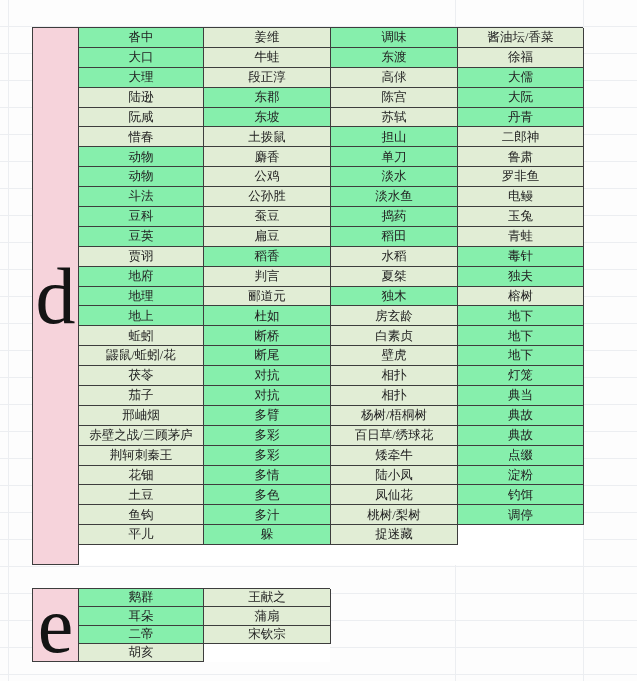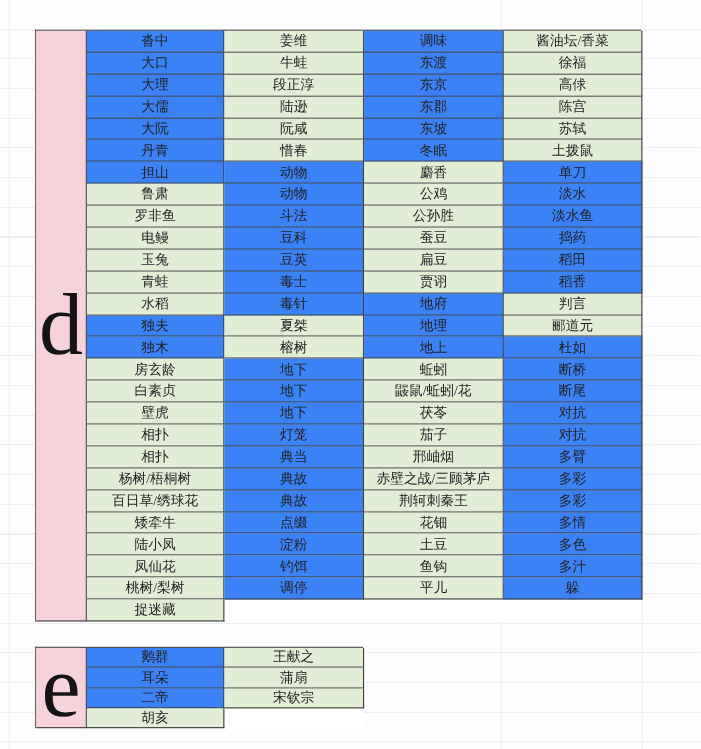--- a/index.html
+++ b/index.html
@@ -59,21 +59,21 @@
     box-sizing: border-box;
     display: flex;
     align-items: center;
     justify-content: center;
     font-size: 12.5px;
     color: #222;
     white-space: nowrap;
     overflow: hidden;
     line-height: 1;
   }
-  .cell.clue   { background: #3b82f6; }
+  .cell.clue   { background: #86efac; }
   .cell.answer { background: #e1edd5; }
   .cell.letter {
     background: #f6d3db;
     grid-column: 1;
     grid-row: 1 / -1;
   }
   .letter-glyph {
     font-size: 80px;
     color: #141414;
     line-height: 0.9;
@@ -96,64 +96,62 @@
       <div class="cell clue">沓中</div>
       <div class="cell answer">姜维</div>
       <div class="cell clue">调味</div>
       <div class="cell answer">酱油坛/香菜</div>
       <div class="cell clue">大口</div>
       <div class="cell answer">牛蛙</div>
       <div class="cell clue">东渡</div>
       <div class="cell answer">徐福</div>
       <div class="cell clue">大理</div>
       <div class="cell answer">段正淳</div>
-      <div class="cell clue">东京</div>
       <div class="cell answer">高俅</div>
       <div class="cell clue">大儒</div>
       <div class="cell answer">陆逊</div>
       <div class="cell clue">东郡</div>
       <div class="cell answer">陈宫</div>
       <div class="cell clue">大阮</div>
       <div class="cell answer">阮咸</div>
       <div class="cell clue">东坡</div>
       <div class="cell answer">苏轼</div>
       <div class="cell clue">丹青</div>
       <div class="cell answer">惜春</div>
-      <div class="cell clue">冬眠</div>
       <div class="cell answer">土拨鼠</div>
       <div class="cell clue">担山</div>
+      <div class="cell answer">二郎神</div>
       <div class="cell clue">动物</div>
       <div class="cell answer">麝香</div>
       <div class="cell clue">单刀</div>
       <div class="cell answer">鲁肃</div>
       <div class="cell clue">动物</div>
       <div class="cell answer">公鸡</div>
       <div class="cell clue">淡水</div>
       <div class="cell answer">罗非鱼</div>
       <div class="cell clue">斗法</div>
       <div class="cell answer">公孙胜</div>
       <div class="cell clue">淡水鱼</div>
       <div class="cell answer">电鳗</div>
       <div class="cell clue">豆科</div>
       <div class="cell answer">蚕豆</div>
       <div class="cell clue">捣药</div>
       <div class="cell answer">玉兔</div>
       <div class="cell clue">豆英</div>
       <div class="cell answer">扁豆</div>
       <div class="cell clue">稻田</div>
       <div class="cell answer">青蛙</div>
-      <div class="cell clue">毒士</div>
       <div class="cell answer">贾诩</div>
       <div class="cell clue">稻香</div>
       <div class="cell answer">水稻</div>
       <div class="cell clue">毒针</div>
       <div class="cell clue">地府</div>
       <div class="cell answer">判言</div>
+      <div class="cell answer">夏桀</div>
       <div class="cell clue">独夫</div>
-      <div class="cell answer">夏桀</div>
       <div class="cell clue">地理</div>
       <div class="cell answer">郦道元</div>
       <div class="cell clue">独木</div>
       <div class="cell answer">榕树</div>
       <div class="cell clue">地上</div>
       <div class="cell clue">杜如</div>
       <div class="cell answer">房玄龄</div>
       <div class="cell clue">地下</div>
       <div class="cell answer">蚯蚓</div>
       <div class="cell clue">断桥</div>

